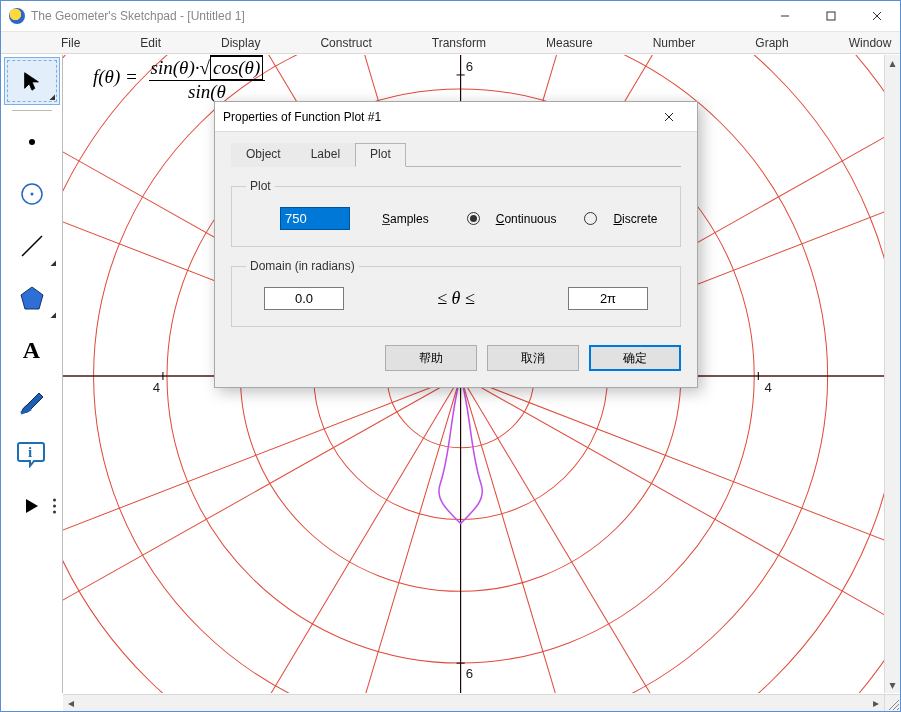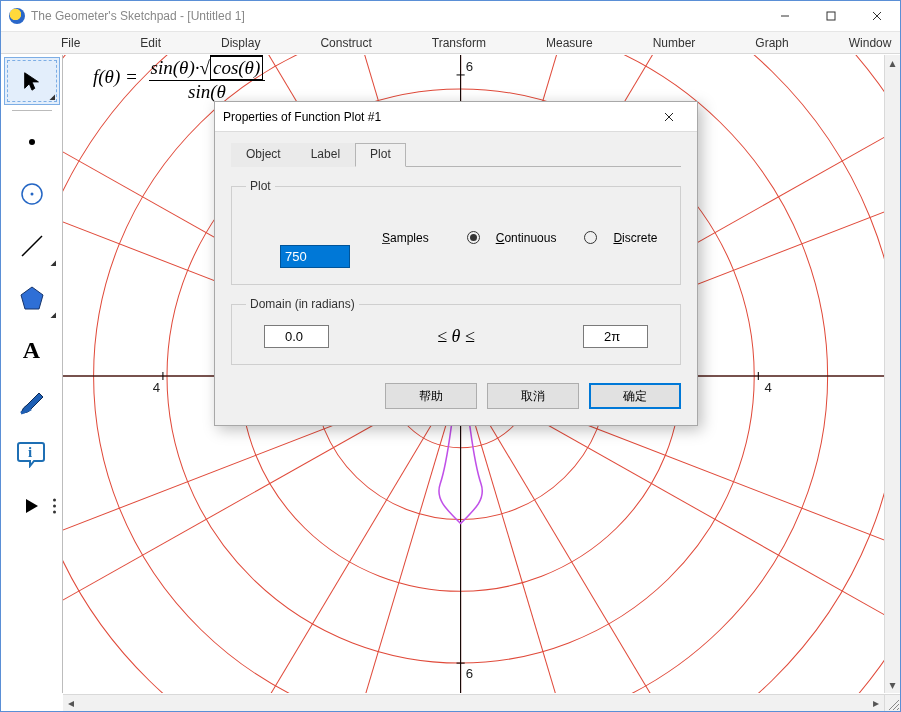--- a/index.html
+++ b/index.html
@@ -186,21 +186,21 @@
   }
   fieldset.group {
     border:1px solid #cfcfcf;
     margin:12px 0 0;
     padding:14px 14px 16px;
   }
   fieldset.group legend { padding:0 4px; color:#333; }
   .row { display:flex; align-items:center; gap:10px; }
   .numbox {
     width:70px; height:23px; border:1px solid #7a7a7a;
-    padding:2px 4px; font:13px Arial;margin-top:38px;
+    padding:2px 4px; font:13px Arial;
   }
   .numbox.selected {
     background:#0078d7; color:#fff; border:1px solid #005499;
     text-align:left;
   }
   .samples-label { text-decoration:underline; text-decoration-color:#333; }
   .radio { display:inline-flex; align-items:center; gap:16px; cursor:pointer;}
   .radio .r {
     width:13px;height:13px;border:1px solid #333;border-radius:50%;
     display:inline-flex;align-items:center;justify-content:center;
@@ -212,21 +212,21 @@
     display:flex; justify-content:flex-end;
   }
   .chkwrap {
     border:2px solid #d21b1b;
     padding:6px 10px;
     display:inline-flex; align-items:center; gap:6px;
   }
   .chk{ width:13px;height:13px;border:1px solid #333;display:inline-flex;align-items:center;justify-content:center;background:#fff;}
   .chk.checked svg{stroke:#000;stroke-width:1.5;fill:none;width:10px;height:10px;}
   .domain-row{ display:flex; align-items:center; justify-content:space-between; padding:0 18px;}
-  .domain-row .txtbox{ width:65px;height:23px;border:1px solid #7a7a7a;padding:2px 20px;font:13px Arial;background:#fff;}
+  .domain-row .txtbox{ width:80px;height:23px;border:1px solid #7a7a7a;padding:2px 20px;font:13px Arial;background:#fff;text-align:center;}
   .domain-math{ font-family:"Times New Roman",serif; font-size:18px; font-style:italic;}
   .dlg-buttons {
     display:flex; justify-content:flex-end; gap:10px; margin-top:18px;
   }
   .btn {
     width:92px; height:26px;
     border:1px solid #adadad;
     background:#e1e1e1;
     font-size:12px;
     cursor:pointer;

